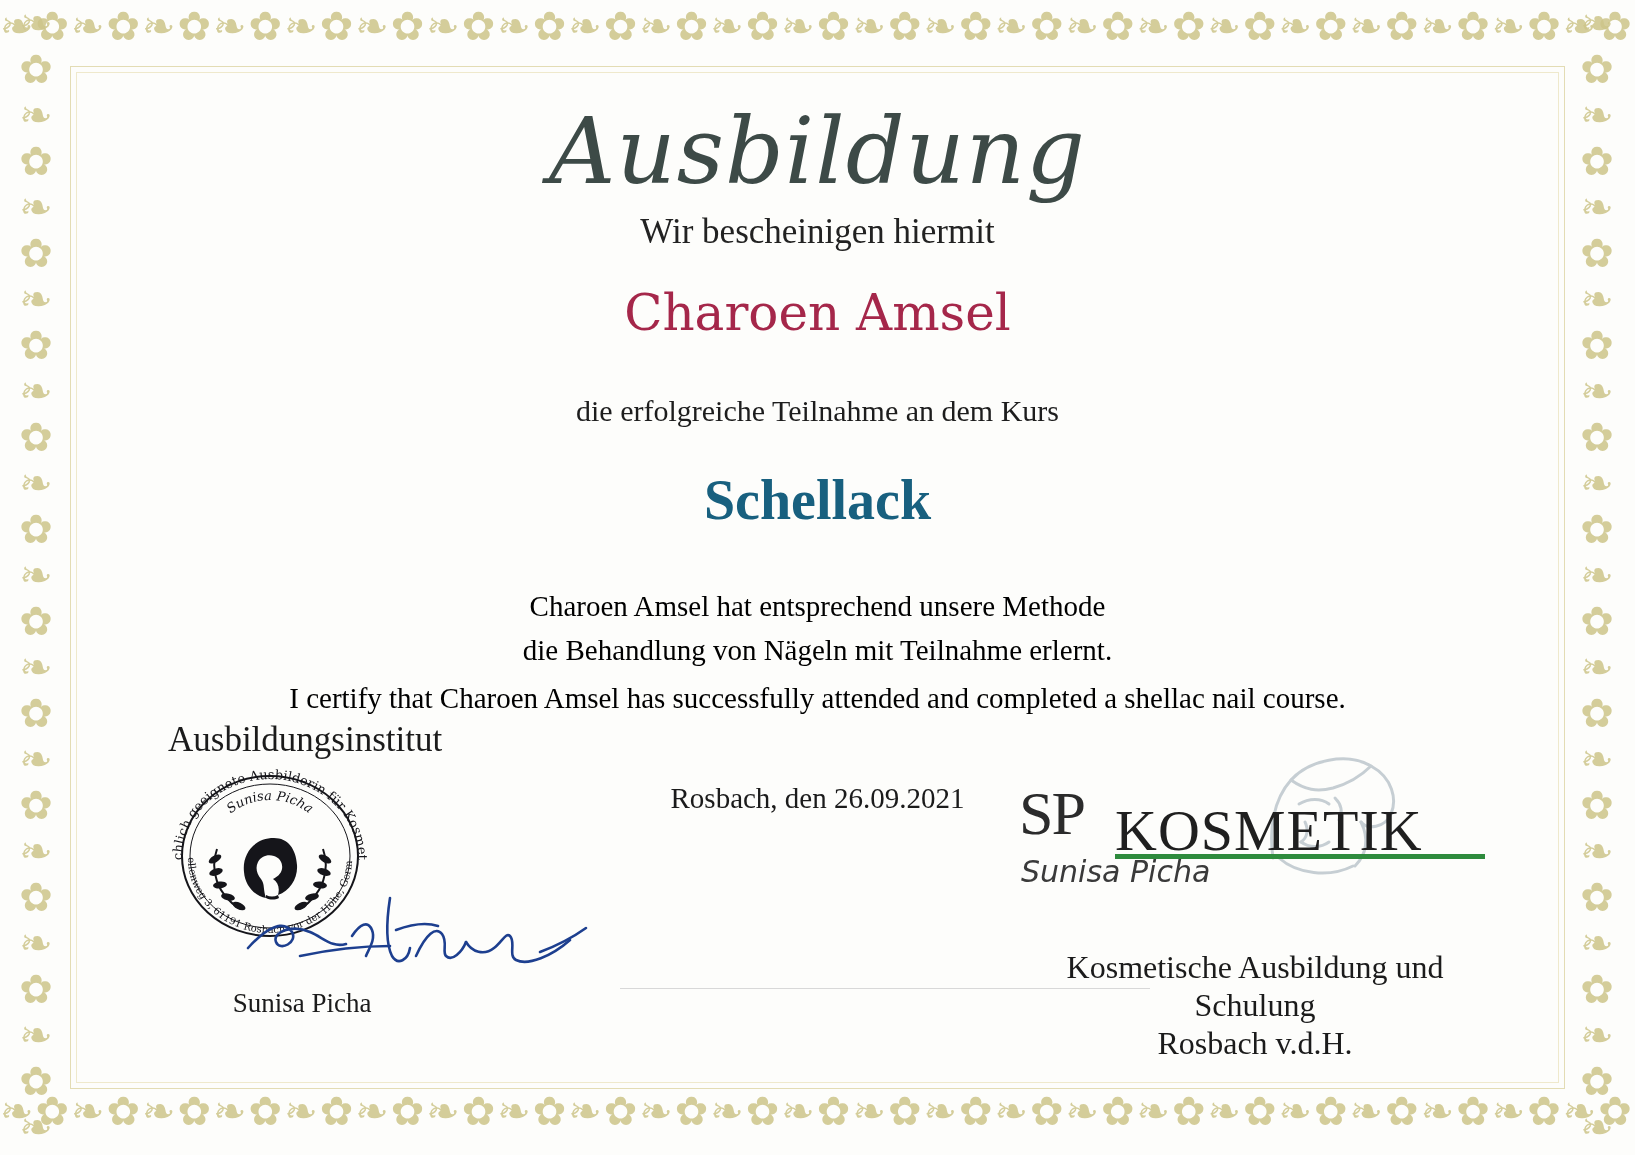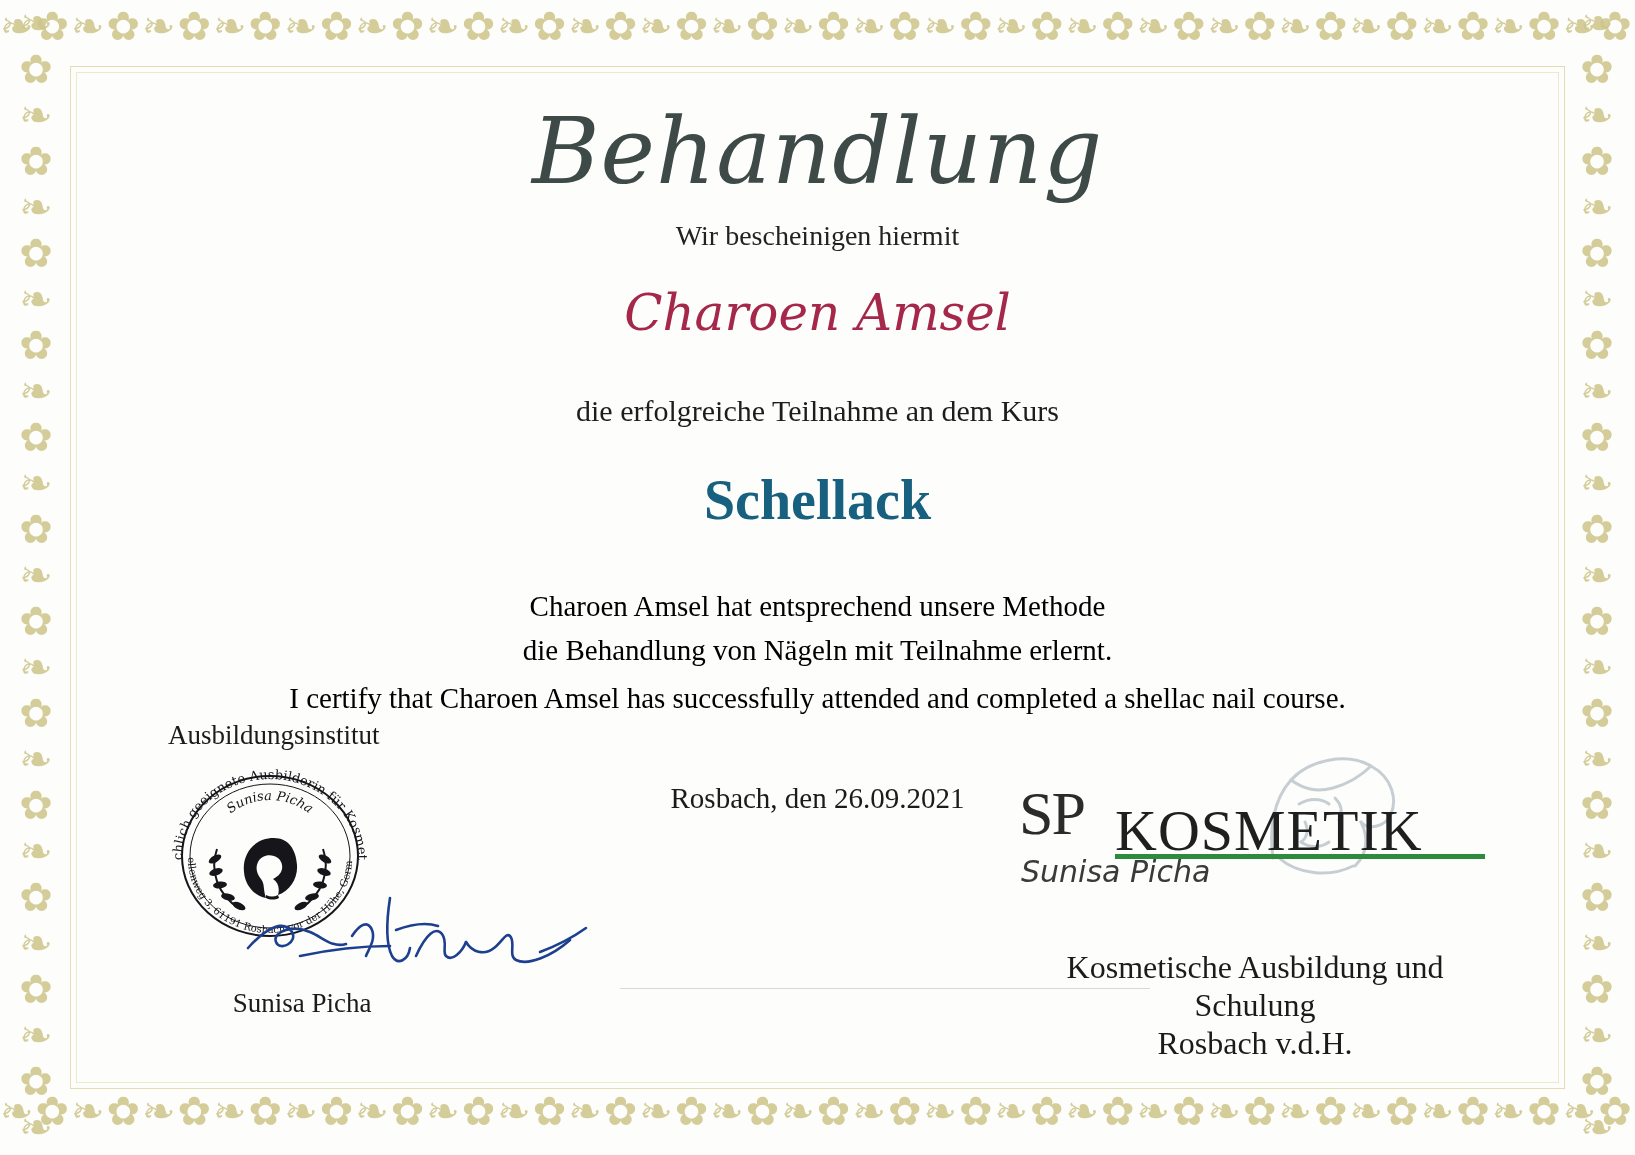--- a/index.html
+++ b/index.html
@@ -85,29 +85,28 @@
     font-style: italic;
     font-size: 92px;
     line-height: 100px;
     color: #3d4a47;
     margin-top: 22px;
     letter-spacing: 1px;
   }
 
   .subtitle {
     text-align: center;
-    font-size: 28px;
-    margin-top: 18px;
+    font-size: 35px;
+    margin-top: 10px;
     color: #222;
   }
 
   .recipient {
     text-align: center;
     font-family: "DejaVu Serif", serif;
-    font-style: italic;
     font-size: 50px;
     line-height: 58px;
     color: #a5274a;
     margin-top: 32px;
   }
 
   .course-lead {
     text-align: center;
     font-size: 30px;
     margin-top: 52px;
@@ -147,21 +146,21 @@
     left: 0;
     right: 0;
     top: 640px;
     height: 300px;
   }
 
   .institute-label {
     position: absolute;
     left: 78px;
     top: 0;
-    font-size: 27px;
+    font-size: 35px;
     color: #1b1b1b;
   }
 
   
   .stamp {
     position: absolute;
     left: 72px;
     top: 44px;
     width: 215px;
     height: 175px;
@@ -279,21 +278,21 @@
     </div>
     <div class="border-band band-right">
       <div class="col">❧<br>✿<br>❧<br>✿<br>❧<br>✿<br>❧<br>✿<br>❧<br>✿<br>❧<br>✿<br>❧<br>✿<br>❧<br>✿<br>❧<br>✿<br>❧<br>✿<br>❧<br>✿<br>❧<br>✿<br>❧</div>
     </div>
     <div class="inner-rule"></div>
     <div class="inner-rule2"></div>
   </div>
 
   <div class="content">
 
-    <div class="title">Behandlung</div>
+    <div class="title">Ausbildung</div>
 
     <div class="subtitle">Wir bescheinigen hiermit</div>
 
     <div class="recipient">Charoen Amsel</div>
 
     <div class="course-lead">die erfolgreiche Teilnahme an dem Kurs</div>
 
     <div class="course-name">Schellack</div>
 
     <div class="body-text">

